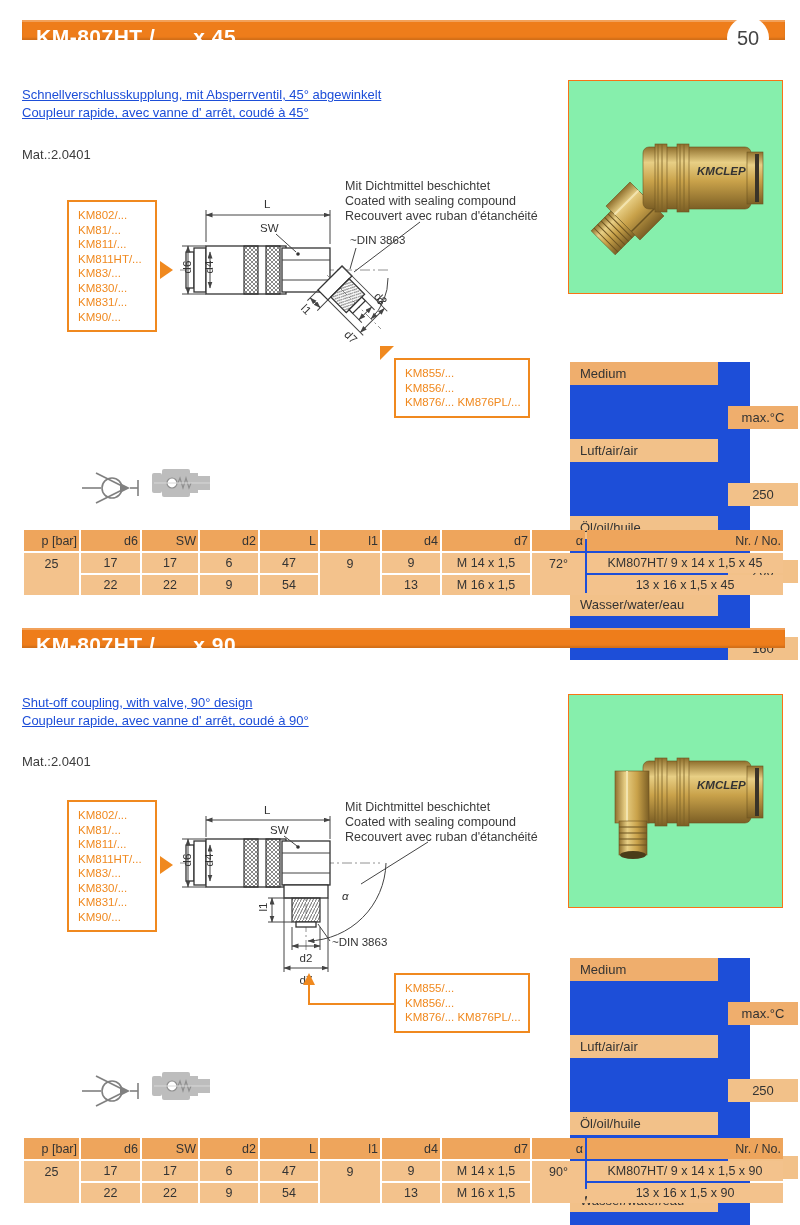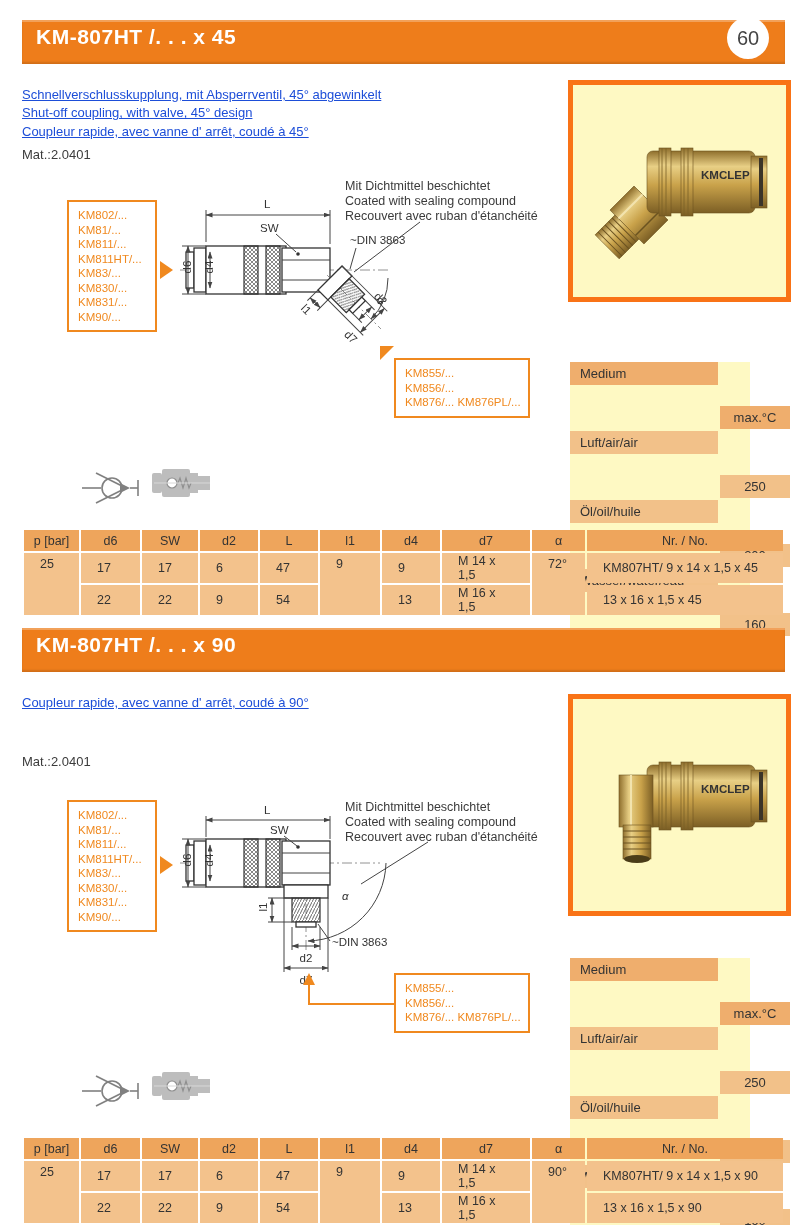--- a/index.html
+++ b/index.html
@@ -1,63 +1,62 @@
 <!DOCTYPE html>
 <html><head>
 <meta charset="utf-8">
 <style>
   html,body{margin:0;padding:0;background:#fff;}
   .page{position:relative;width:800px;height:1225px;background:#fff;overflow:hidden;
         font-family:"Liberation Sans",sans-serif;color:#3b3b3b;}
   .abs{position:absolute;}
   
-  .bar{left:22px;width:763px;height:44px;background:#ee7d1b;
+  .bar{left:22px;width:763px;height:20px;background:#ee7d1b;
        box-shadow:inset 0 2px 0 rgba(255,255,255,.28), inset 0 -2px 2px rgba(0,0,0,.12);}
   .bar-title{position:absolute;left:14px;top:5px;font-size:21px;font-weight:bold;color:#fff;letter-spacing:.5px;}
   .badge{left:727px;top:17px;width:42px;height:42px;border-radius:50%;background:#fff;
          display:flex;align-items:center;justify-content:center;font-size:20px;color:#444;}
   .desc{font-size:13px;line-height:1.42;color:#1d4ed8;text-decoration:underline;}
   .mat{font-size:13px;color:#3b3b3b;}
-  .photo{width:213px;height:212px;border:5px solid #f97316;background:#fef9c3;}
+  .photo{width:213px;height:212px;border:1px solid #f97316;background:#86efac;font-style:italic;}
   .kmbox{border:2px solid #f0891f;color:#f0891f;font-size:11.5px;line-height:14.5px;
          padding:6px 5px 6px 9px;background:#fff;}
   .kmbox span{display:block;}
   .playarrow{width:0;height:0;border-left:13px solid #f0891f;border-top:9px solid transparent;border-bottom:9px solid transparent;}
   .cornerarrow{width:0;height:0;border-top:14px solid #f0891f;border-right:14px solid transparent;}
   .sealnote{font-size:12.5px;line-height:1.18;color:#3b3b3b;}
   
-  .medium{display:grid;grid-template-columns:148px 70px;gap:2px;background:#fef9c3;width:180px;}
+  .medium{display:grid;grid-template-columns:148px 70px;gap:10px;background:#1d4ed8;width:180px;}
   .medium .cell{height:23px;display:flex;align-items:center;font-size:13px;color:#333;}
   .medium .hd{background:#efae6d;}
   .medium .dt{background:#f2c189;}
   .medium .nm{padding-left:10px;}
   .medium .vl{justify-content:center;margin-top:44px;}
   
   table.spec{border-collapse:separate;border-spacing:2px;width:763px;font-size:12.5px;color:#333;}
-  table.spec th{background:#eea55c;font-weight:normal;height:19px;text-align:center;padding:1px 2px;}
-  table.spec td{background:#f3c28c;height:18px;padding:1px 16px;}
+  table.spec th{background:#eea55c;font-weight:normal;height:19px;text-align:right;padding:1px 2px;}
+  table.spec td{background:#f3c28c;height:18px;text-align:center;padding:1px 2px;}
   table.spec td.sp{vertical-align:top;padding-top:4px;}
   svg text{font-family:"Liberation Sans",sans-serif;font-size:11.5px;fill:#333;}
   svg .dim{stroke:#444;stroke-width:1;fill:none;}
   svg .ctr{stroke:#777;stroke-width:.8;fill:none;stroke-dasharray:10 3 2 3;}
   svg .part{stroke:#333;stroke-width:1.3;fill:#fff;}
 </style>
 </head>
 <body>
 
 <div class="page">
 
   <div class="abs bar" style="top:20px;">
     <div class="bar-title">KM-807HT /. . . x 45</div>
   </div>
-  <div class="abs badge">60</div>
+  <div class="abs badge">50</div>
 
   <div class="abs desc" style="left:22px;top:86px;">
     <div>Schnellverschlusskupplung, mit Absperrventil, 45° abgewinkelt</div>
-    <div>Shut-off coupling, with valve, 45° design</div>
     <div>Coupleur rapide, avec vanne d' arrêt, coudé à 45°</div>
   </div>
   <div class="abs mat" style="left:22px;top:147px;">Mat.:2.0401</div>
 
   <div class="abs photo" style="left:568px;top:80px;">
     <svg width="213" height="212" viewBox="0 0 213 212">
       <defs>
         <linearGradient id="gold" x1="0" y1="0" x2="0" y2="1">
           <stop offset="0" stop-color="#8f6f2d"></stop>
             <stop offset="0.25" stop-color="#e8cf85"></stop>
@@ -263,20 +262,21 @@
       <td>13 x 16 x 1,5 x 45</td>
     </tr>
   </tbody>
     </table>
 
   <div class="abs bar" style="top:628px;">
     <div class="bar-title">KM-807HT /. . . x 90</div>
   </div>
 
   <div class="abs desc" style="left:22px;top:694px;">
+    <div>Shut-off coupling, with valve, 90° design</div>
     <div>Coupleur rapide, avec vanne d' arrêt, coudé à 90°</div>
   </div>
   <div class="abs mat" style="left:22px;top:754px;">Mat.:2.0401</div>
 
   <div class="abs photo" style="left:568px;top:694px;">
     <svg width="213" height="212" viewBox="0 0 213 212">
       <rect x="74" y="66" width="108" height="62" rx="6" fill="url(#gold)" stroke="#6b5320" stroke-width="0.6"></rect>
       <rect x="86" y="63" width="12" height="68" fill="url(#gold)" stroke="#6b5320" stroke-width="0.6"></rect>
       <rect x="108" y="63" width="12" height="68" fill="url(#gold)" stroke="#6b5320" stroke-width="0.6"></rect>
       <g stroke="#7a5f26" stroke-width="0.8">

